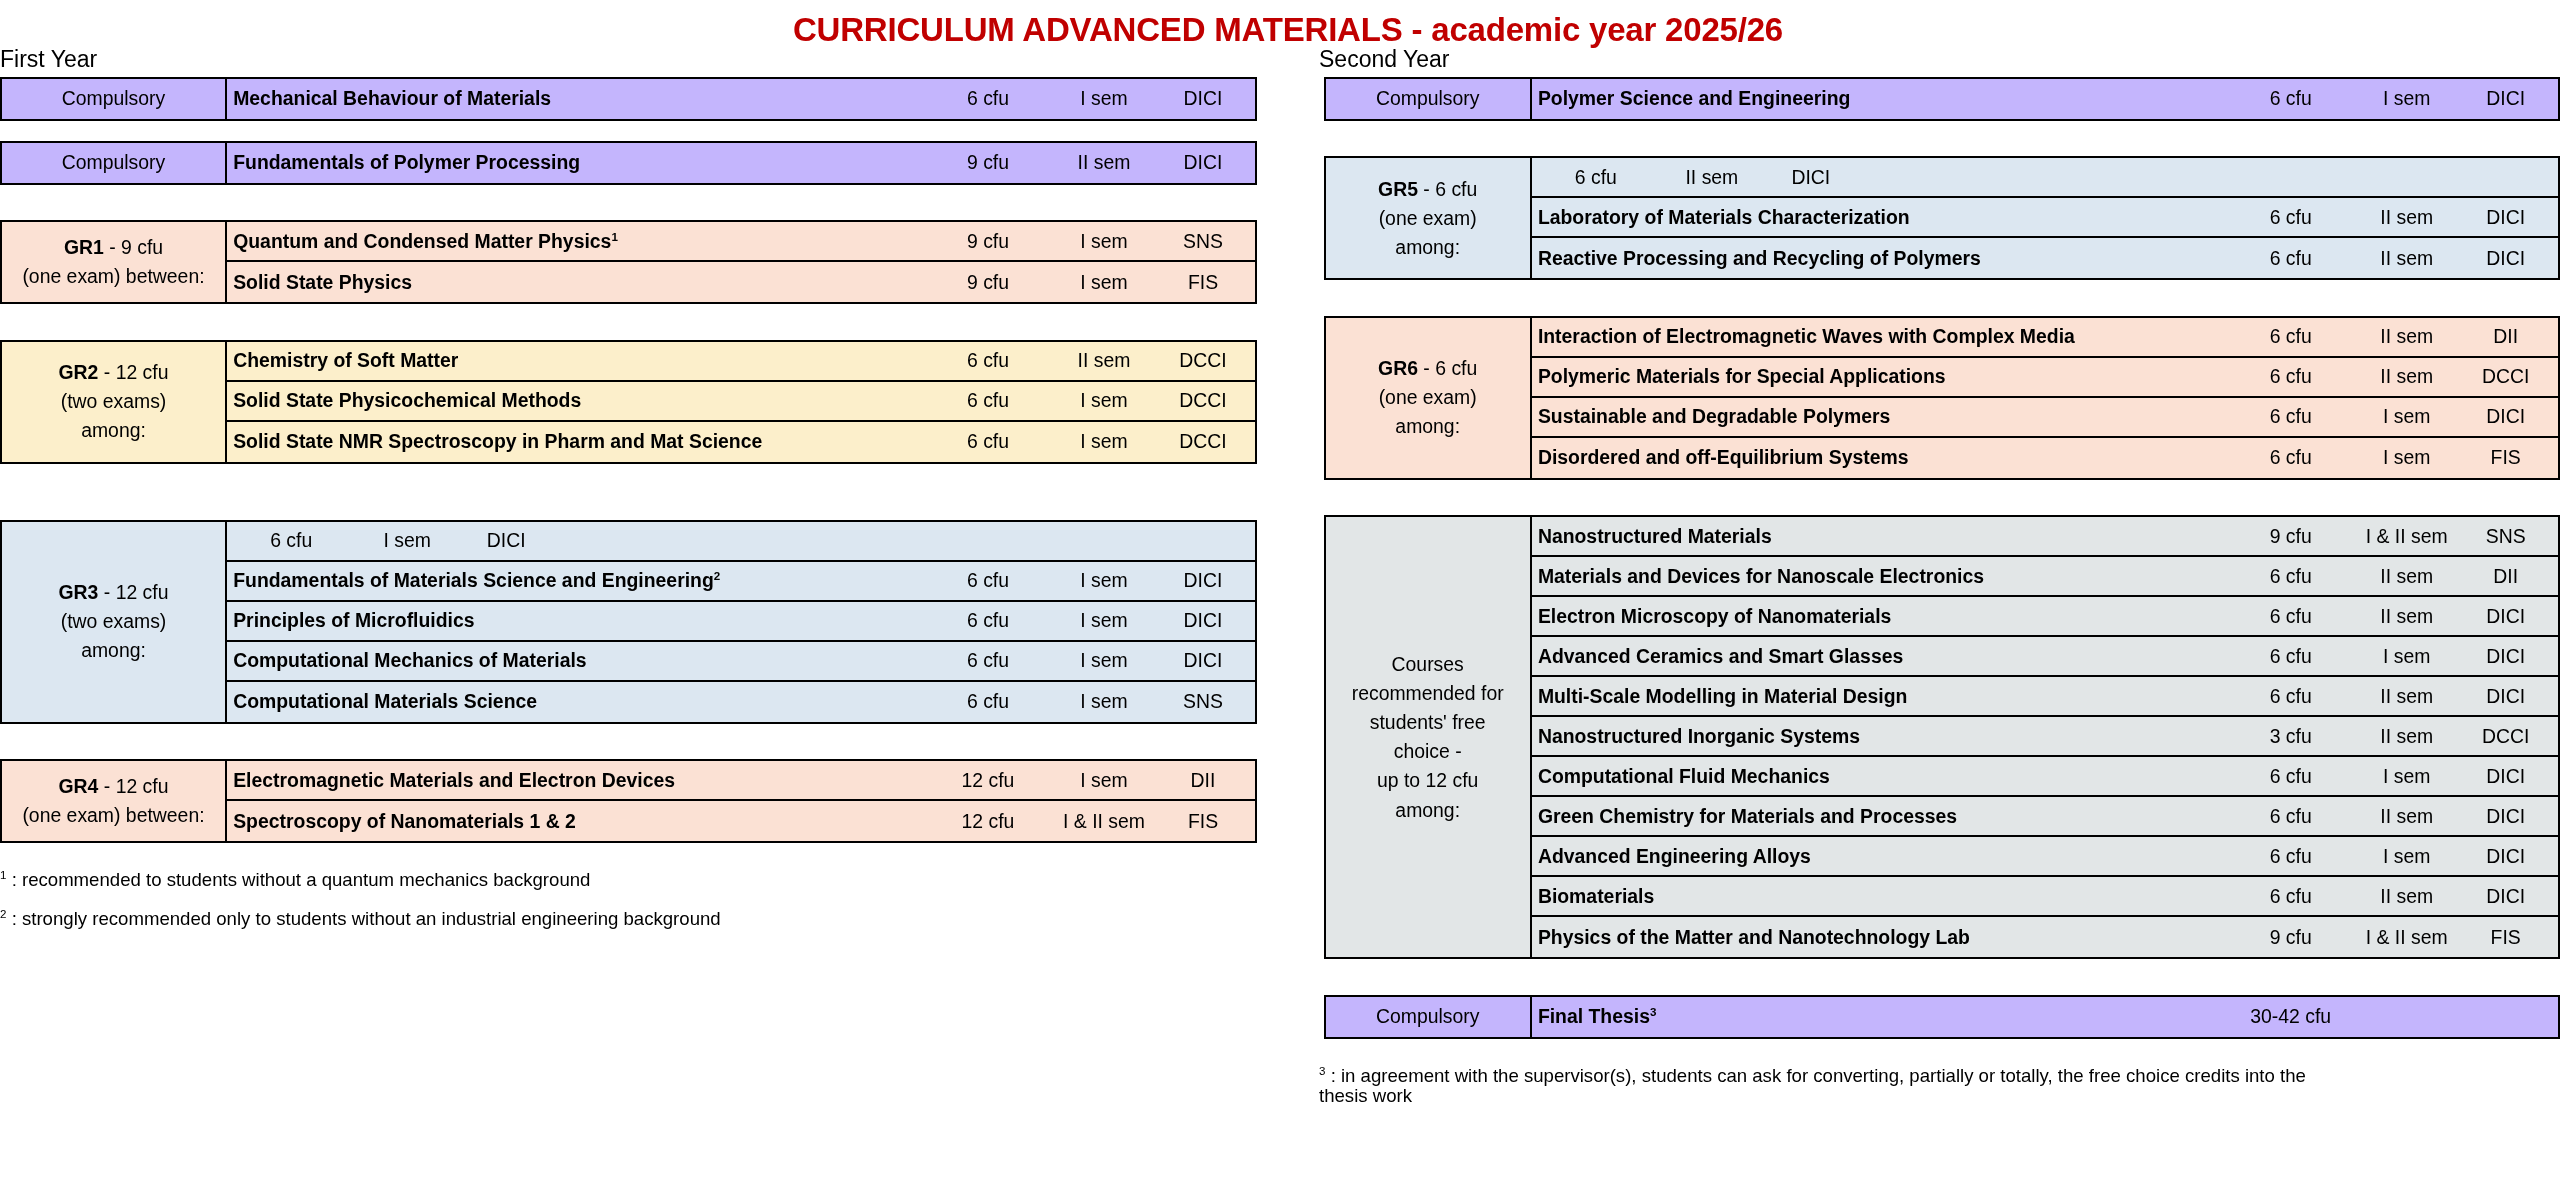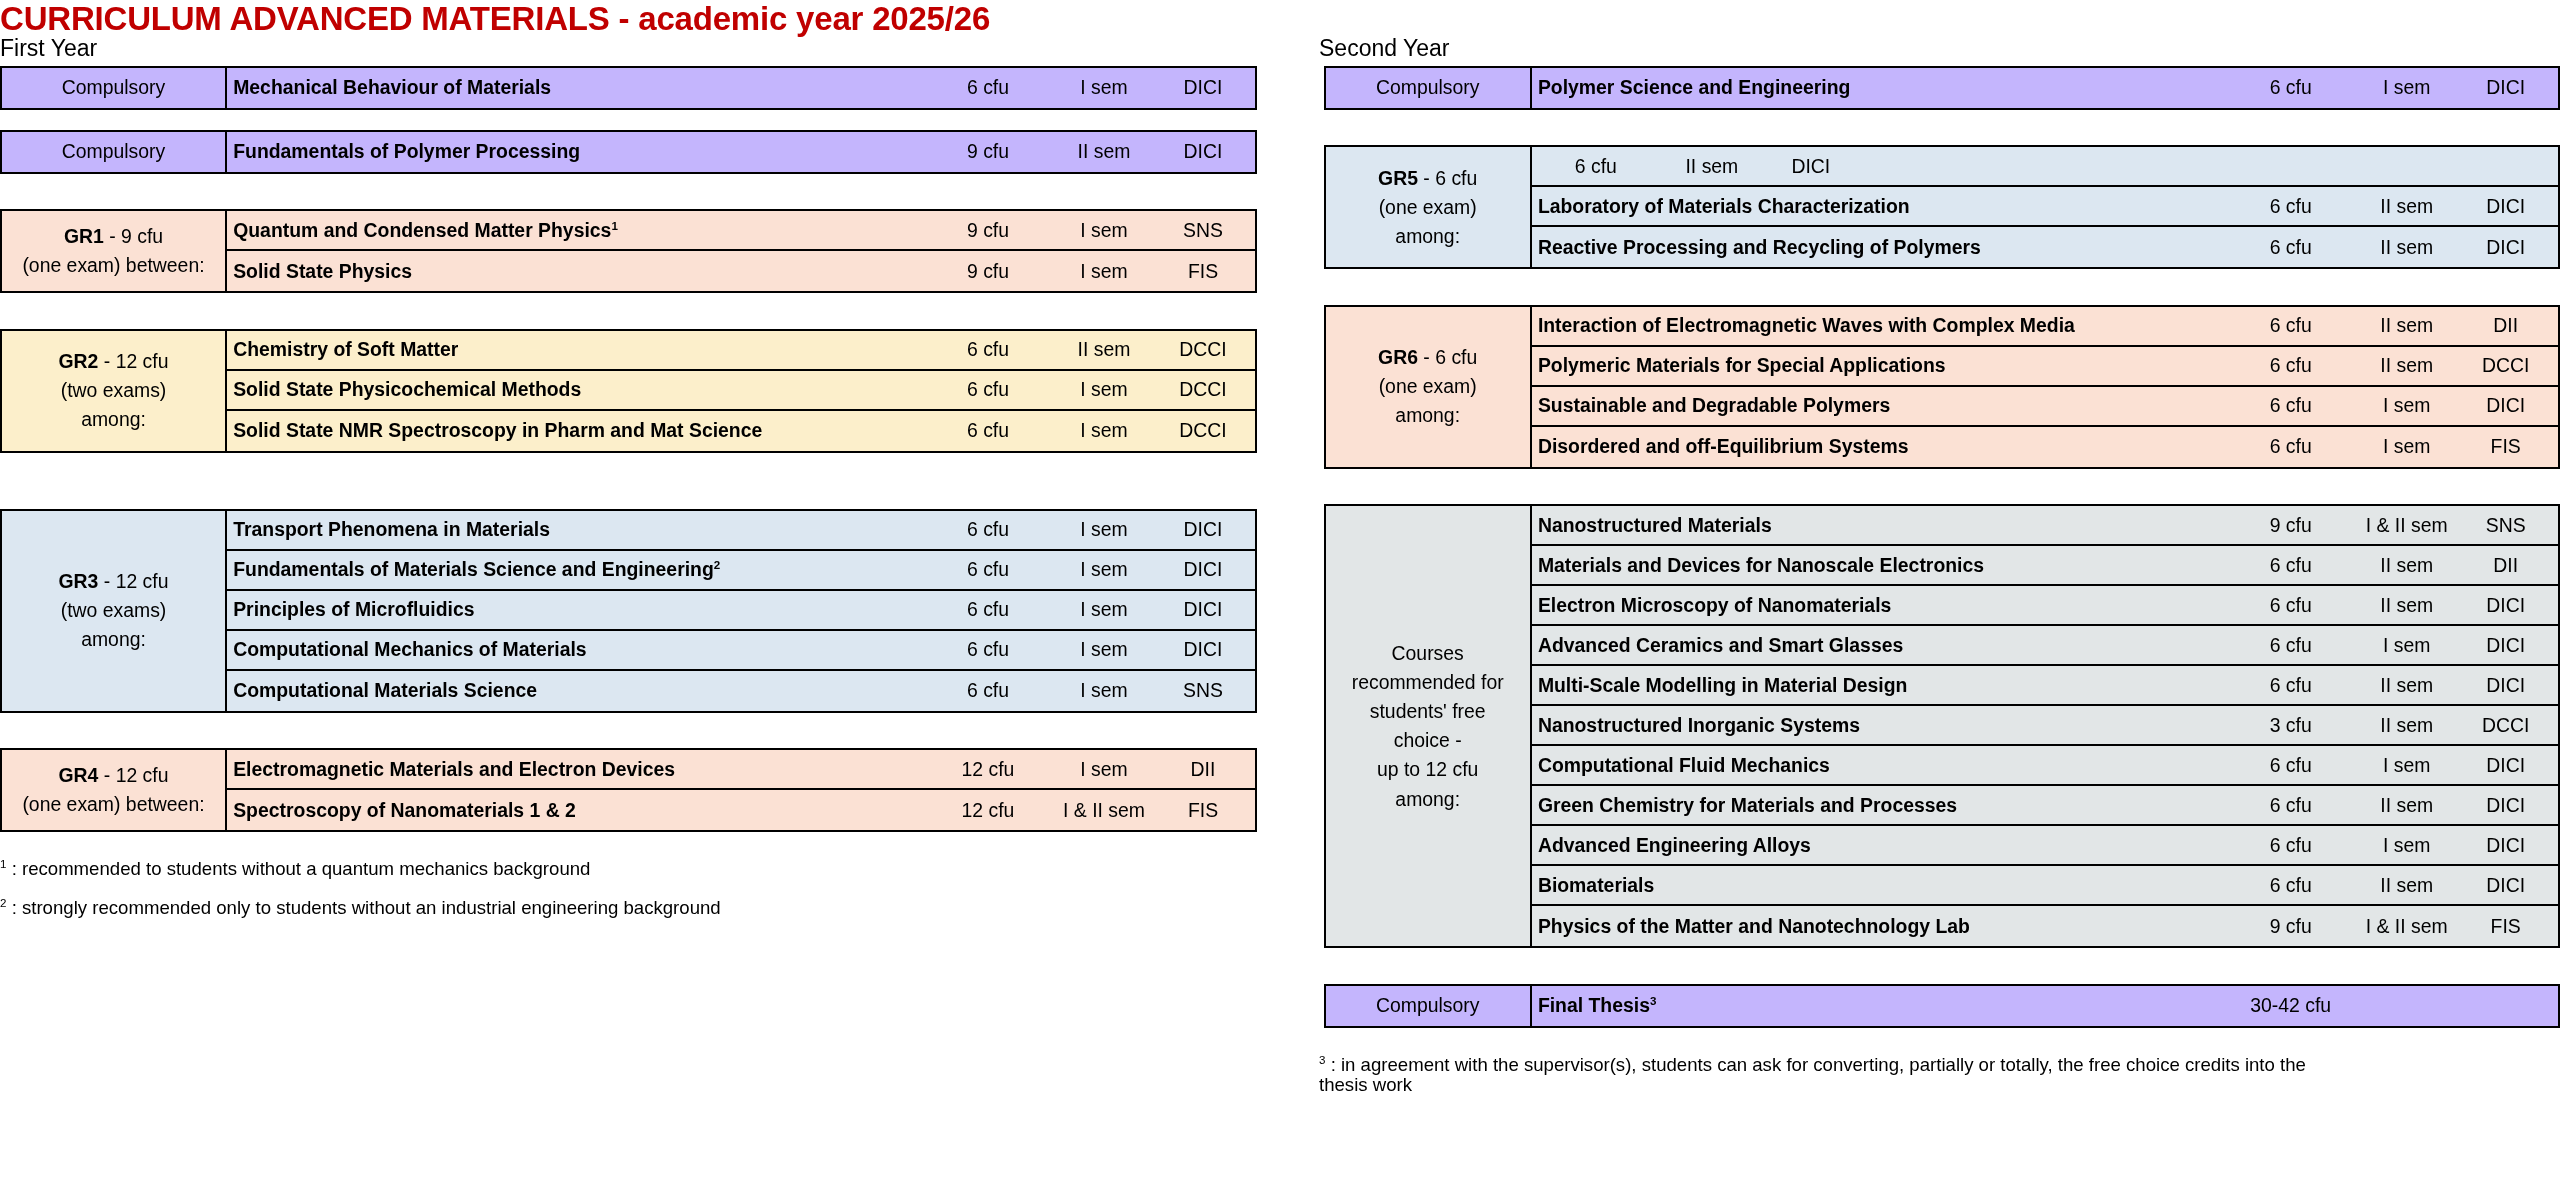--- a/index.html
+++ b/index.html
@@ -15,25 +15,26 @@
   }
   .page {
     position: relative;
     width: 2576px;
     height: 1179px;
   }
 
   
   .title {
     width: 100%;
+    text-align: center;
     color: #c00000;
     font-weight: bold;
     font-size: 33px;
     letter-spacing: -0.2px;
-    padding-top: 2px;
+    padding-top: 13px;
     line-height: 1.05;
     white-space: nowrap;
   }
 
   
   .cols {
     display: flex;
     align-items: flex-start;
     width: 2576px;
   }
@@ -213,21 +214,20 @@
           </div>
           <div class="spacer-46"></div>
           <div class="block t-blue">
             <div class="grp t-blue">
               <span class="ln"><b>GR3</b> - 12 cfu</span>
               <span class="ln">(two exams)</span>
               <span class="ln">among:</span>
             </div>
             <div class="rows">
               <div class="row t-blue">
-                <div class="rname">Transport Phenomena in Materials</div>
                 <div class="rcfu">6 cfu</div>
                 <div class="rsem">I sem</div>
                 <div class="rdep">DICI</div>
               </div>
               <div class="row t-blue">
                 <div class="rname">Fundamentals of Materials Science and Engineering<sup>2</sup></div>
                 <div class="rcfu">6 cfu</div>
                 <div class="rsem">I sem</div>
                 <div class="rdep">DICI</div>
               </div>

